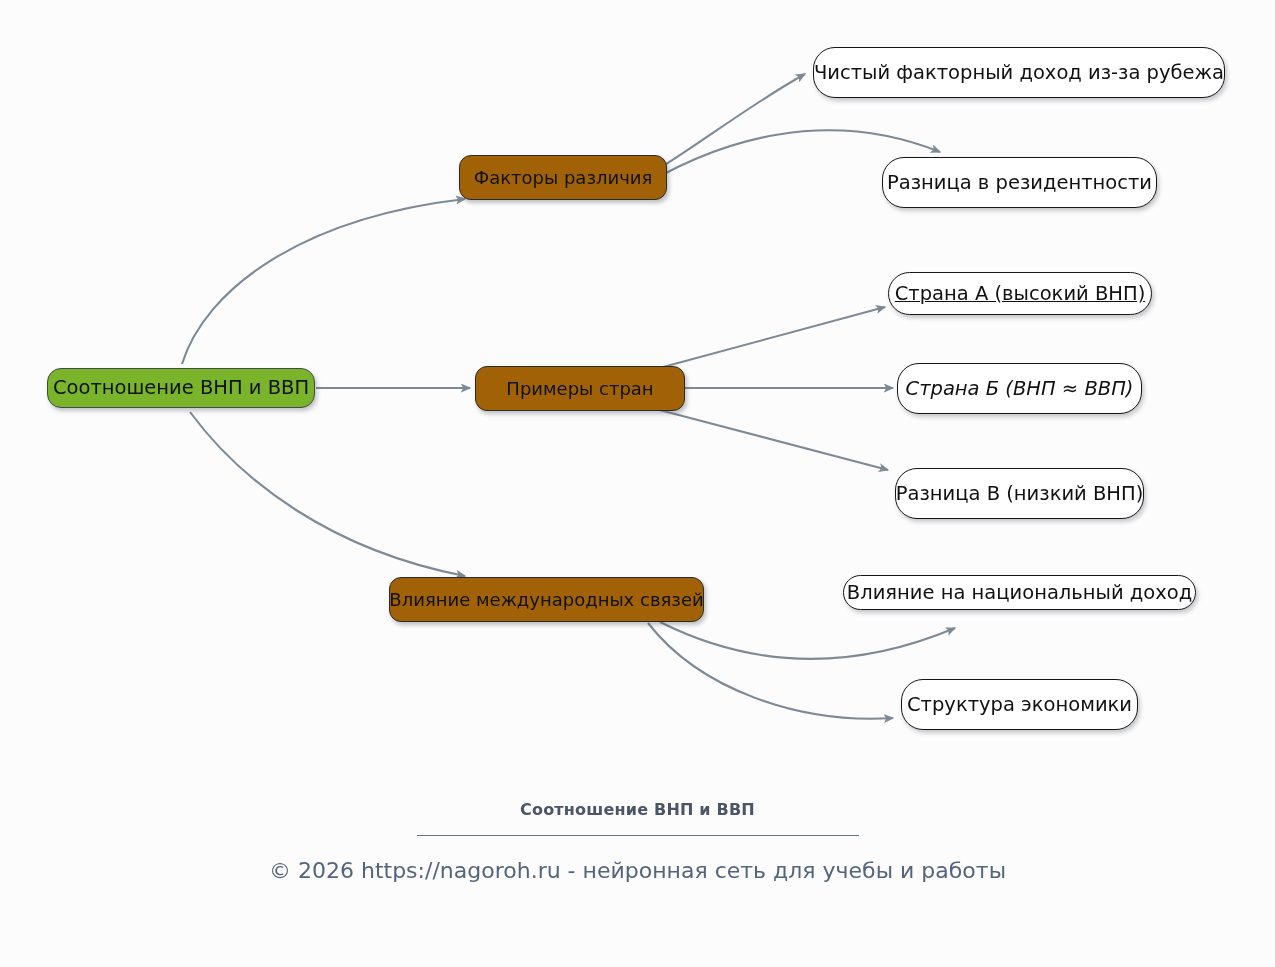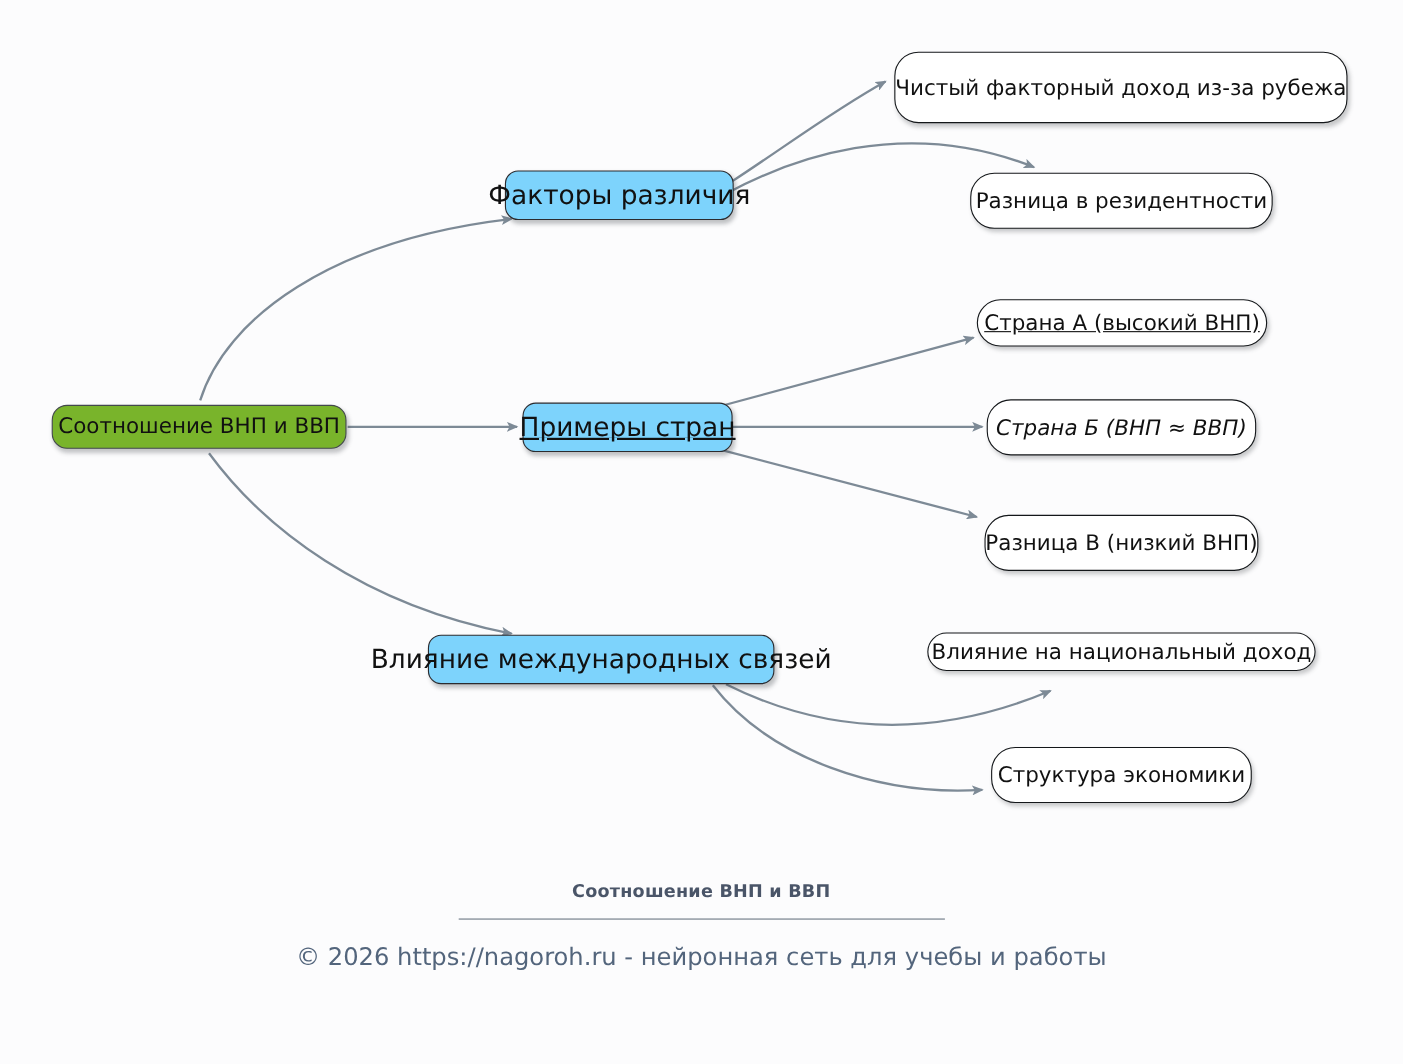--- a/index.html
+++ b/index.html
@@ -49,24 +49,24 @@
   .node-root {
     background: #79b42b;
     border: 1.4px solid #43484d;
     border-radius: 14px;
     font-size: 19.5px;
     box-shadow: 2px 3px 4px rgba(60,64,70,0.30);
   }
 
   
   .node-branch {
-    background: #7dd3fc;
+    background: #a16207;
     border: 1.4px solid #2b2b2f;
     border-radius: 12px;
-    font-size: 24px;
+    font-size: 18px;
     box-shadow: 2px 3px 4px rgba(60,64,70,0.32);
   }
 
   
   .node-leaf {
     background: #ffffff;
     border: 1.6px solid #14171a;
     border-radius: 22px;
     font-size: 19.5px;
     box-shadow: 2px 3px 4px rgba(60,64,70,0.28);
@@ -140,29 +140,29 @@
   </svg>
 
   <div class="node node-root" style="left:47px; top:368px; width:268px; height:40px;">
     <span class="node-label">Соотношение ВНП и ВВП</span>
   </div>
 
   <div class="node node-branch" style="left:459px; top:155px; width:208px; height:45px;">
     <span class="node-label">Факторы различия</span>
   </div>
 
-  <div class="node node-leaf" style="left:813px; top:47px; width:412px; height:65px;">
+  <div class="node node-leaf" style="left:813px; top:47px; width:412px; height:51px;">
     <span class="node-label">Чистый факторный доход из-за рубежа</span>
   </div>
 
   <div class="node node-leaf" style="left:882px; top:157px; width:275px; height:51px;justify-content:flex-end;">
     <span class="node-label">Разница в резидентности</span>
   </div>
 
-  <div class="node node-branch" style="left:475px; top:366px; width:191px; height:45px;text-decoration:underline;">
+  <div class="node node-branch" style="left:475px; top:366px; width:210px; height:45px;">
     <span class="node-label">Примеры стран</span>
   </div>
 
   <div class="node node-leaf" style="left:888px; top:272px; width:264px; height:43px;text-decoration:underline;">
     <span class="node-label">Страна А (высокий ВНП)</span>
   </div>
 
   <div class="node node-leaf" style="left:897px; top:363px; width:245px; height:51px;font-style:italic;">
     <span class="node-label">Страна Б (ВНП ≈ ВВП)</span>
   </div>

